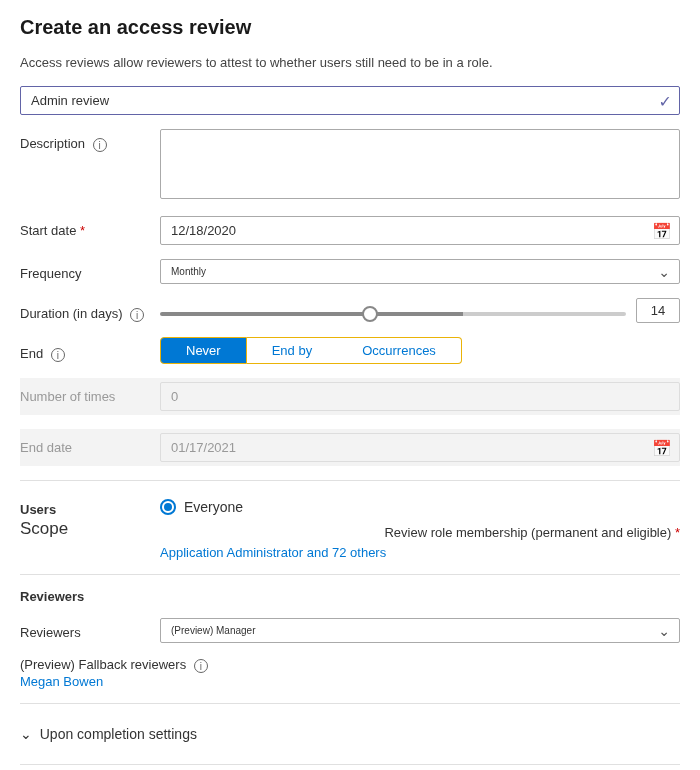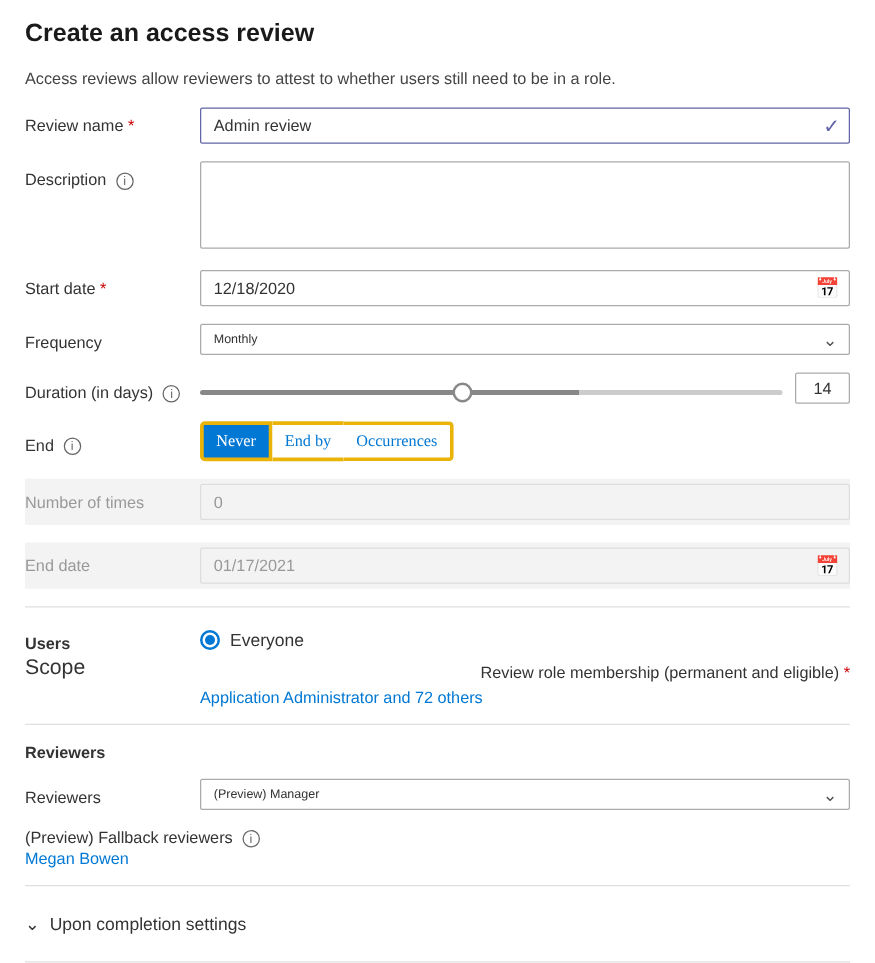--- a/index.html
+++ b/index.html
@@ -152,27 +152,26 @@
       text-align: center;
       font-size: 13px;
       border-radius: 2px;
     }
     .end-toggle {
       display: flex;
       gap: 0;
       align-items: center;
     }
     .toggle-btn {
-      padding: 5px 10px;
-      font-size: 13px;
-      border: 3px solid #eab308;
+      padding: 5px 25px;
+      font-size: 13px;
+      border: 1px solid #eab308;
       cursor: pointer;
       background: #fff;
       color: #0078d4;
-      font-family: Liberation Serif, serif;
     }
     .toggle-btn.active {
       background: #0078d4;
       color: #fff;
     }
     .toggle-btn:first-child {
       border-radius: 4px 0 0 4px;
     }
     .toggle-btn:last-child {
       border-radius: 0 4px 4px 0;
@@ -263,23 +262,20 @@
       color: #333;
     }
   </style>
 </head>
 <body>
 
 <h1>Create an access review</h1>
 <p class="subtitle">Access reviews allow reviewers to attest to whether users still need to be in a role.</p>
 
 <div class="form-row">
-  <div class="form-label">
-    <span>Review name</span> <span class="required">*</span>
-  </div>
   <div class="form-control-wrap">
     <div class="input-with-icon">
       <input type="text" class="input-active" value="Admin review" style="">
       <span class="input-check">✓</span>
     </div>
   </div>
 </div>
 
 <div class="form-row">
   <div class="form-label">

